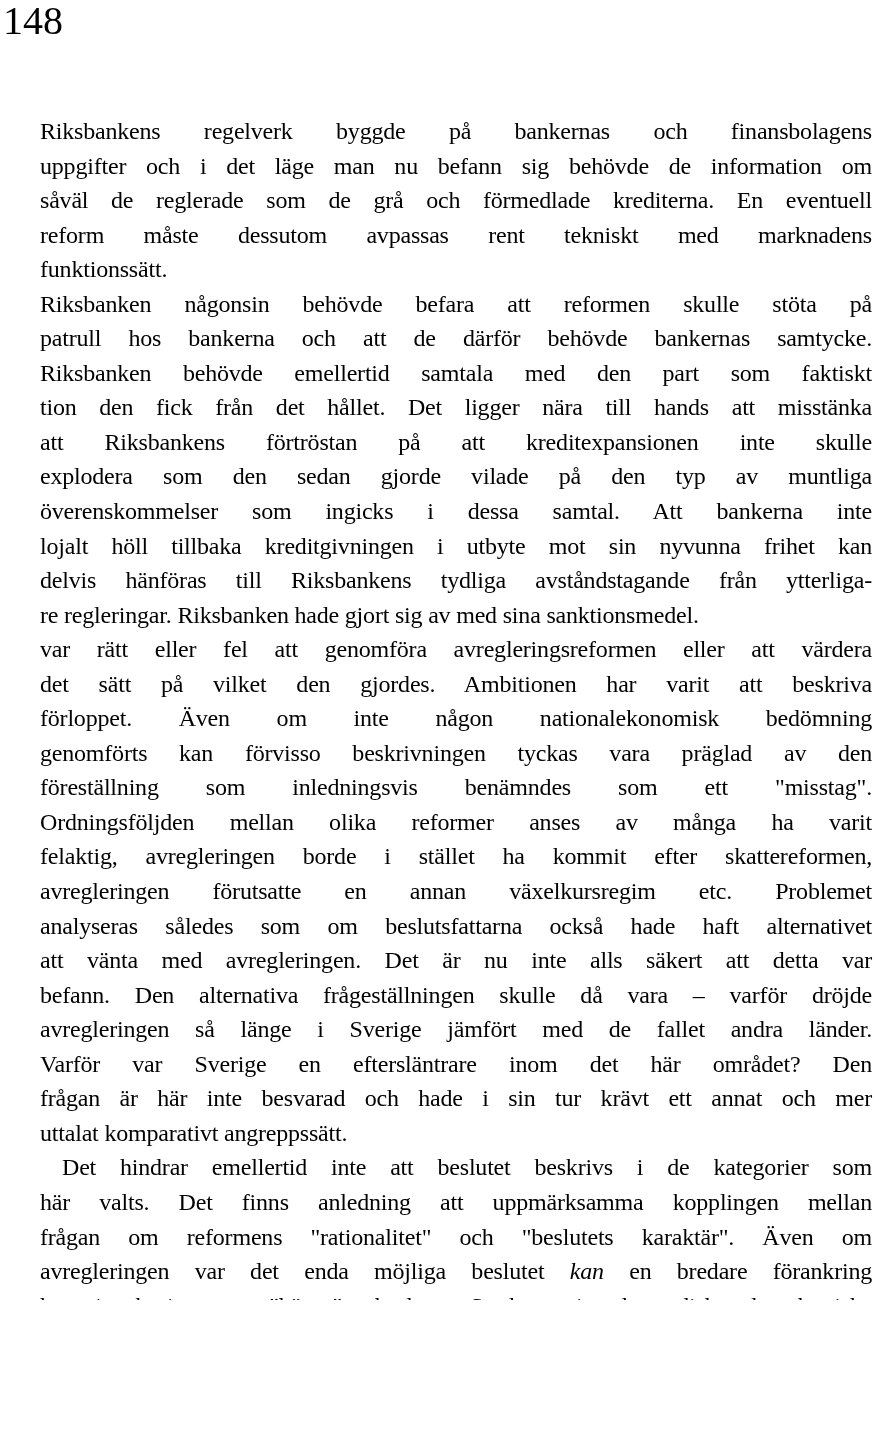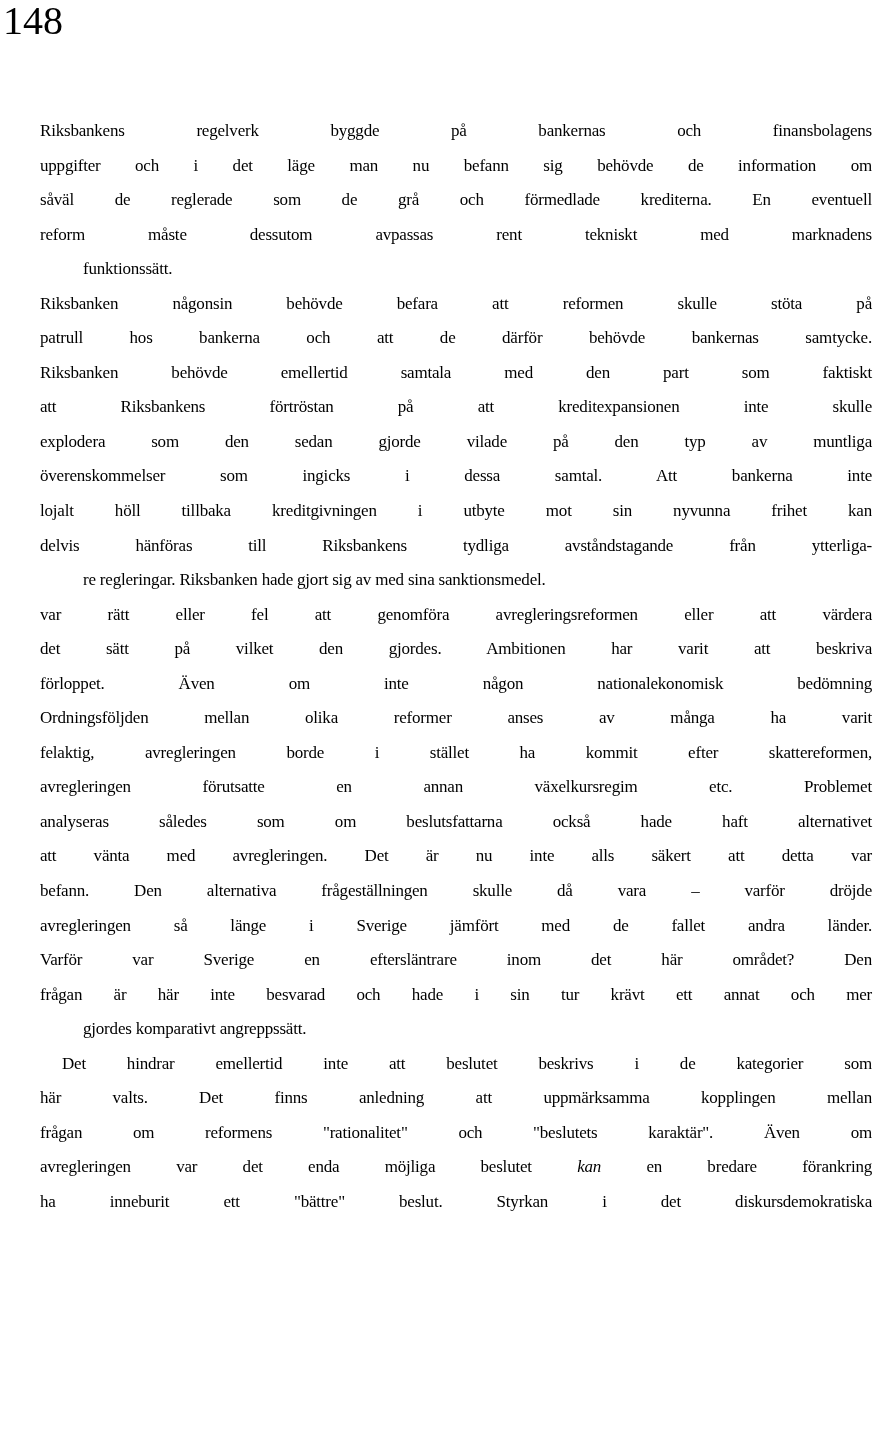--- a/index.html
+++ b/index.html
@@ -22,36 +22,35 @@
     top: 1px;
     font-size: 40px;
     line-height: 1;
     font-weight: normal;
   }
   .text-body {
     position: absolute;
     left: 40px;
     top: 114px;
     width: 832px;
-    font-size: 17px;
+    font-size: 24px;
     line-height: 34.55px;
     letter-spacing: -0.2px;
   }
   .paragraph {
     margin: 0;
     padding: 0;
   }
   .line {
     text-align: justify;
     text-align-last: justify;
     white-space: normal;
   }
   .line.last {
     text-align-last: left;
-    margin-left: 43px;
   }
   .line.indent {
     text-indent: 22px;
   }
   .italic {
     font-style: italic;
   }
 </style>
 </head>
 <body>
@@ -63,41 +62,44 @@
         <div class="line"><span>Riksbankens regelverk byggde på bankernas och finansbolagens</span></div>
         <div class="line"><span>uppgifter och i det läge man nu befann sig behövde de information om</span></div>
         <div class="line"><span>såväl de reglerade som de grå och förmedlade krediterna. En eventuell</span></div>
         <div class="line"><span>reform måste dessutom avpassas rent tekniskt med marknadens</span></div>
         <div class="line last"><span>funktionssätt.</span></div>
       </div>
       <div class="paragraph">
         <div class="line"><span>Riksbanken någonsin behövde befara att reformen skulle stöta på</span></div>
         <div class="line"><span>patrull hos bankerna och att de därför behövde bankernas samtycke.</span></div>
         <div class="line"><span>Riksbanken behövde emellertid samtala med den part som faktiskt</span></div>
+        <div class="line"><span>tion den fick från det hållet. Det ligger nära till hands att misstänka</span></div>
         <div class="line"><span>att Riksbankens förtröstan på att kreditexpansionen inte skulle</span></div>
         <div class="line"><span>explodera som den sedan gjorde vilade på den typ av muntliga</span></div>
         <div class="line"><span>överenskommelser som ingicks i dessa samtal.  Att bankerna inte</span></div>
         <div class="line"><span>lojalt höll tillbaka kreditgivningen i utbyte mot sin nyvunna frihet kan</span></div>
         <div class="line"><span>delvis hänföras till Riksbankens tydliga avståndstagande från ytterliga-</span></div>
         <div class="line last"><span>re regleringar. Riksbanken hade gjort sig av med sina sanktionsmedel.</span></div>
       </div>
       <div class="paragraph">
         <div class="line"><span>var rätt eller fel att genomföra avregleringsreformen eller att värdera</span></div>
         <div class="line"><span>det sätt på vilket den gjordes. Ambitionen har varit att beskriva</span></div>
         <div class="line"><span>förloppet. Även om inte någon nationalekonomisk bedömning</span></div>
+        <div class="line"><span>genomförts kan förvisso beskrivningen tyckas vara präglad av den</span></div>
+        <div class="line"><span>föreställning som inledningsvis benämndes som ett "misstag".</span></div>
         <div class="line"><span>Ordningsföljden mellan olika reformer anses av många ha varit</span></div>
         <div class="line"><span>felaktig, avregleringen borde i stället ha kommit efter skattereformen,</span></div>
         <div class="line"><span>avregleringen förutsatte en annan växelkursregim etc. Problemet</span></div>
         <div class="line"><span>analyseras således som om beslutsfattarna också hade haft alternativet</span></div>
         <div class="line"><span>att vänta med avregleringen. Det är nu inte alls säkert att detta var</span></div>
         <div class="line"><span>befann. Den alternativa frågeställningen skulle då vara – varför dröjde</span></div>
         <div class="line"><span>avregleringen så länge i Sverige jämfört med de fallet andra länder.</span></div>
         <div class="line"><span>Varför var Sverige en eftersläntrare inom det här området? Den</span></div>
         <div class="line"><span>frågan är här inte besvarad och hade i sin tur krävt ett annat och mer</span></div>
-        <div class="line last"><span>gjordes komparativt angreppssätt.</span></div>
+        <div class="line last"><span>uttalat komparativt angreppssätt.</span></div>
       </div>
       <div class="paragraph">
         <div class="line indent"><span>Det hindrar emellertid inte att beslutet beskrivs i de kategorier som</span></div>
         <div class="line"><span>här valts. Det finns anledning att uppmärksamma kopplingen mellan</span></div>
         <div class="line"><span>frågan om reformens "rationalitet" och "beslutets karaktär". Även om</span></div>
         <div class="line"><span>avregleringen var det enda möjliga beslutet </span><span class="italic">kan</span><span> en bredare förankring</span></div>
         <div class="line"><span>ha inneburit ett "bättre" beslut. Styrkan i det diskursdemokratiska</span></div>
       </div>
     </div>
 </div>

